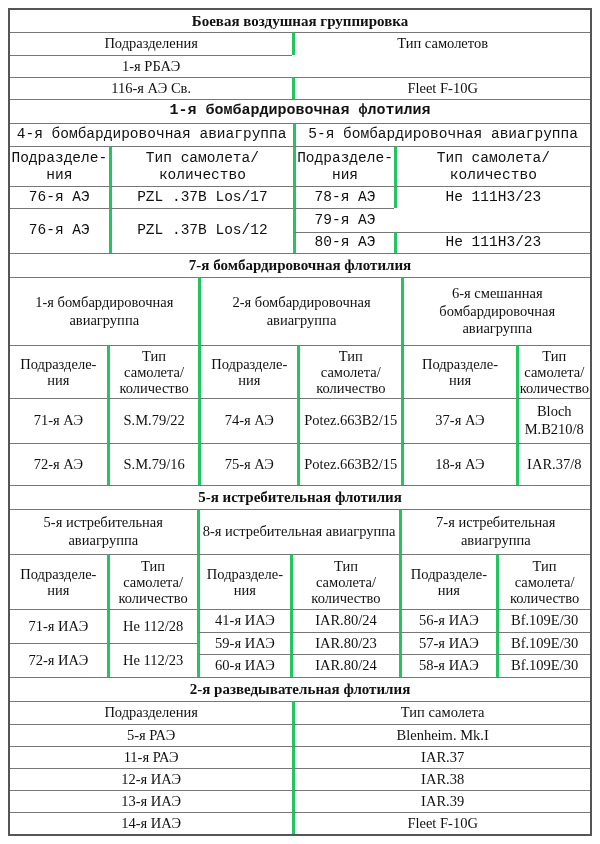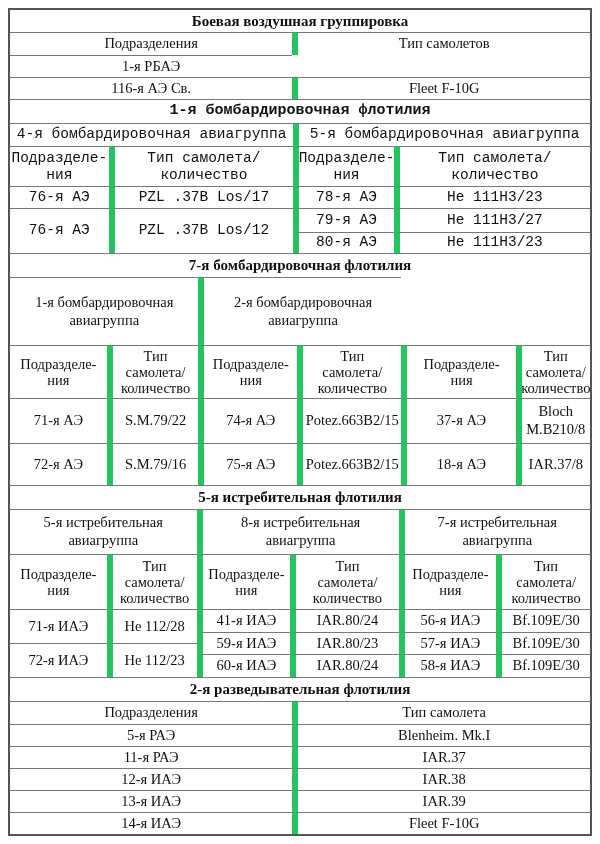--- a/index.html
+++ b/index.html
@@ -18,21 +18,21 @@
     justify-content: center;
     text-align: center;
     box-sizing: border-box;
     font-size: 14.5px;
     line-height: 1.22;
     white-space: pre-line;
     padding: 1px 3px;
     overflow: hidden;
   }
   .cell.bt { border-top: 1px solid #777; }
-  .cell.bl { border-left: 6px solid #22c55e; }
+  .cell.bl { border-left: 3px solid #22c55e; }
   .title { font-weight: bold; font-size: 15px; }
   .colhead { line-height: 1.12; }
   
   .grid-a { grid-template-columns: 292fr 308fr; grid-template-rows: 22px 23px 22px 22px; }
   .grid-b { grid-template-columns: 102fr 191fr 104fr 203fr; grid-template-rows: 23px 23px 40px 22px 24px 21px; font-family: Liberation Mono, monospace; }
   .grid-c { grid-template-columns: 100fr 95fr 102fr 108fr 118fr 77fr; grid-template-rows: 23px 68px 53px 45px 42px; }
   .grid-d { grid-template-columns: 100fr 93fr 97fr 112fr 101fr 97fr; grid-template-rows: 23px 45px 55px repeat(6, 11.33px); }
   .grid-e { grid-template-columns: 292fr 308fr; grid-template-rows: 23px 23px 22px 22px 22px 22px 22px; }
 </style>
 </head>
@@ -61,29 +61,29 @@
 ния</div>
     <div class="cell colhead bt bl" style="grid-area:3/4/4/5">Тип самолета/
 количество</div>
     <div class="cell bt" style="grid-area:4/1/5/2">76-я АЭ</div>
     <div class="cell bt bl" style="grid-area:4/2/5/3">PZL .37B Los/17</div>
     <div class="cell bt bl" style="grid-area:4/3/5/4">78-я АЭ</div>
     <div class="cell bt bl" style="grid-area:4/4/5/5">He 111H3/23</div>
     <div class="cell bt" style="grid-area:5/1/7/2">76-я АЭ</div>
     <div class="cell bt bl" style="grid-area:5/2/7/3">PZL .37B Los/12</div>
     <div class="cell bt bl" style="grid-area:5/3/6/4">79-я АЭ</div>
-    <div class="cell bt bl" style="grid-area:5/4/6/5">He 111H3/27</div>
     <div class="cell bt bl" style="grid-area:6/3/7/4">80-я АЭ</div>
     <div class="cell bt bl" style="grid-area:6/4/7/5">He 111H3/23</div>
   </div>
 
   <div class="section grid-c">
     <div class="cell title" style="grid-area:1/1/2/7">7-я бомбардировочная флотилия</div>
     <div class="cell bt" style="grid-area:2/1/3/3">1-я бомбардировочная авиагруппа</div>
     <div class="cell bt bl" style="grid-area:2/3/3/5">2-я бомбардировочная авиагруппа</div>
+    <div class="cell bt bl" style="grid-area:2/5/3/7">6-я смешанная бомбардировочная авиагруппа</div>
     <div class="cell colhead bt" style="grid-area:3/1/4/2">Подразделе-
 ния</div>
     <div class="cell colhead bt bl" style="grid-area:3/2/4/3">Тип
 самолета/
 количество</div>
     <div class="cell colhead bt bl" style="grid-area:3/3/4/4">Подразделе-
 ния</div>
     <div class="cell colhead bt bl" style="grid-area:3/4/4/5">Тип
 самолета/
 количество</div>

